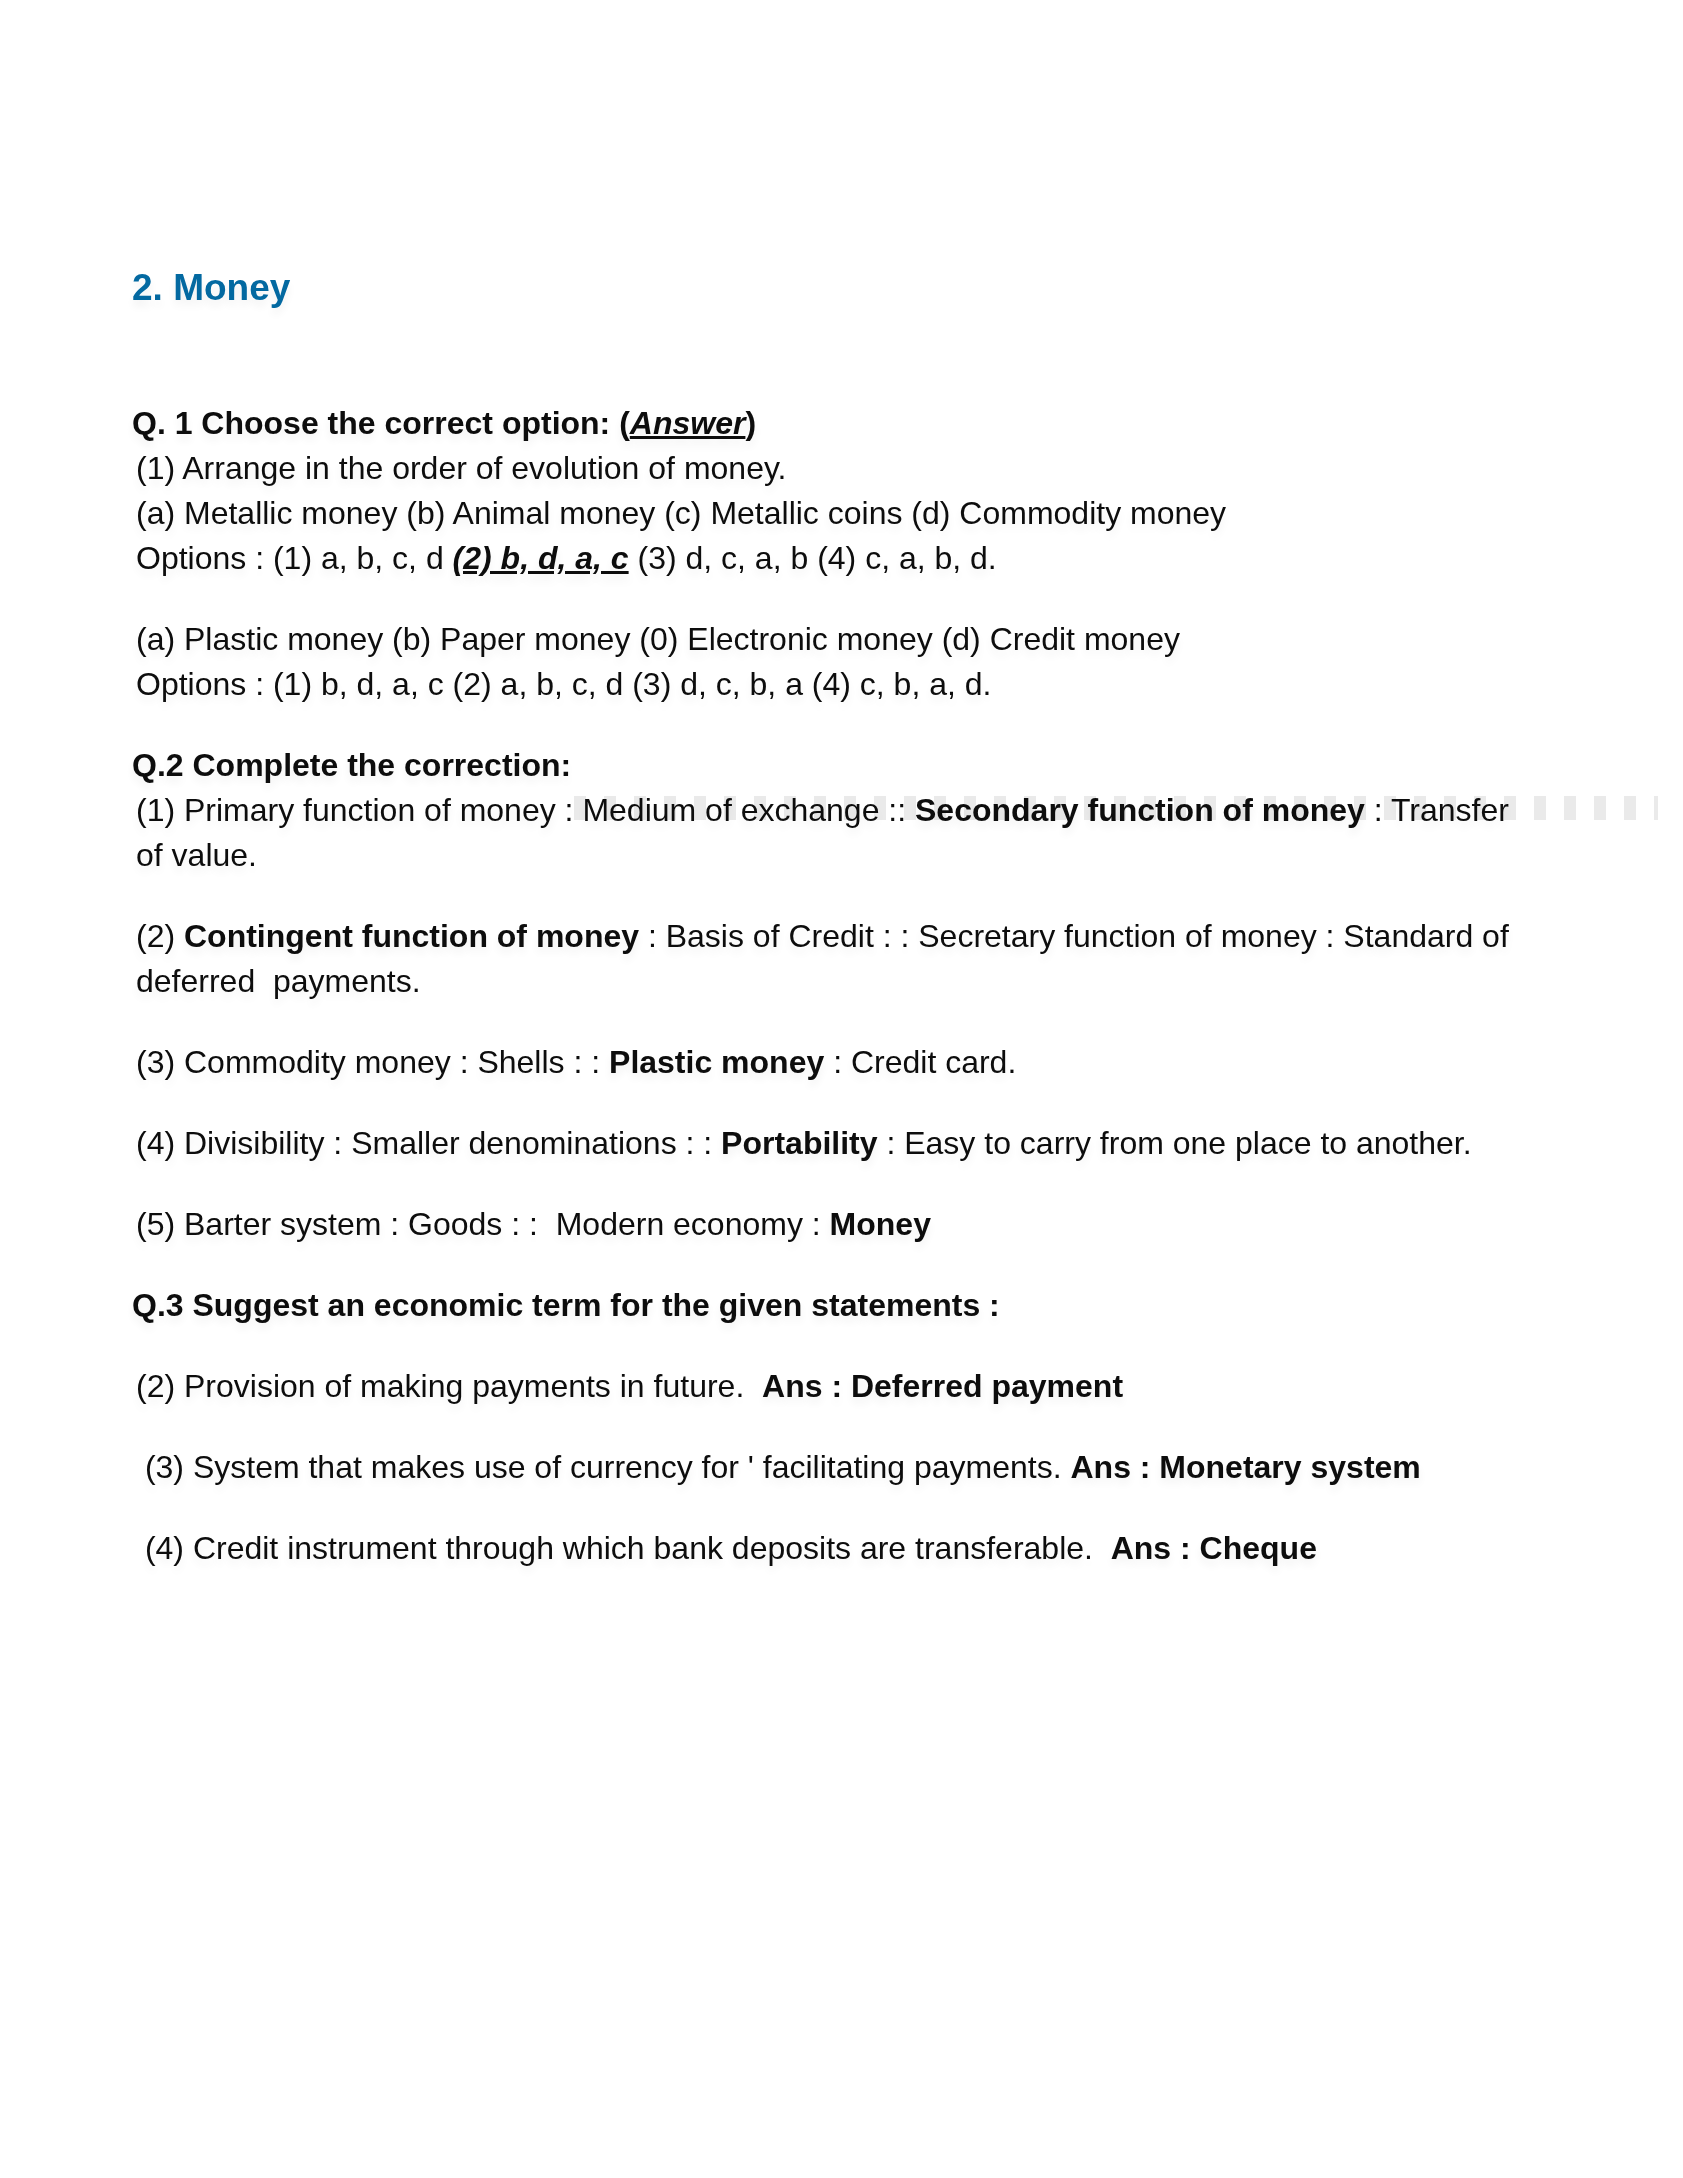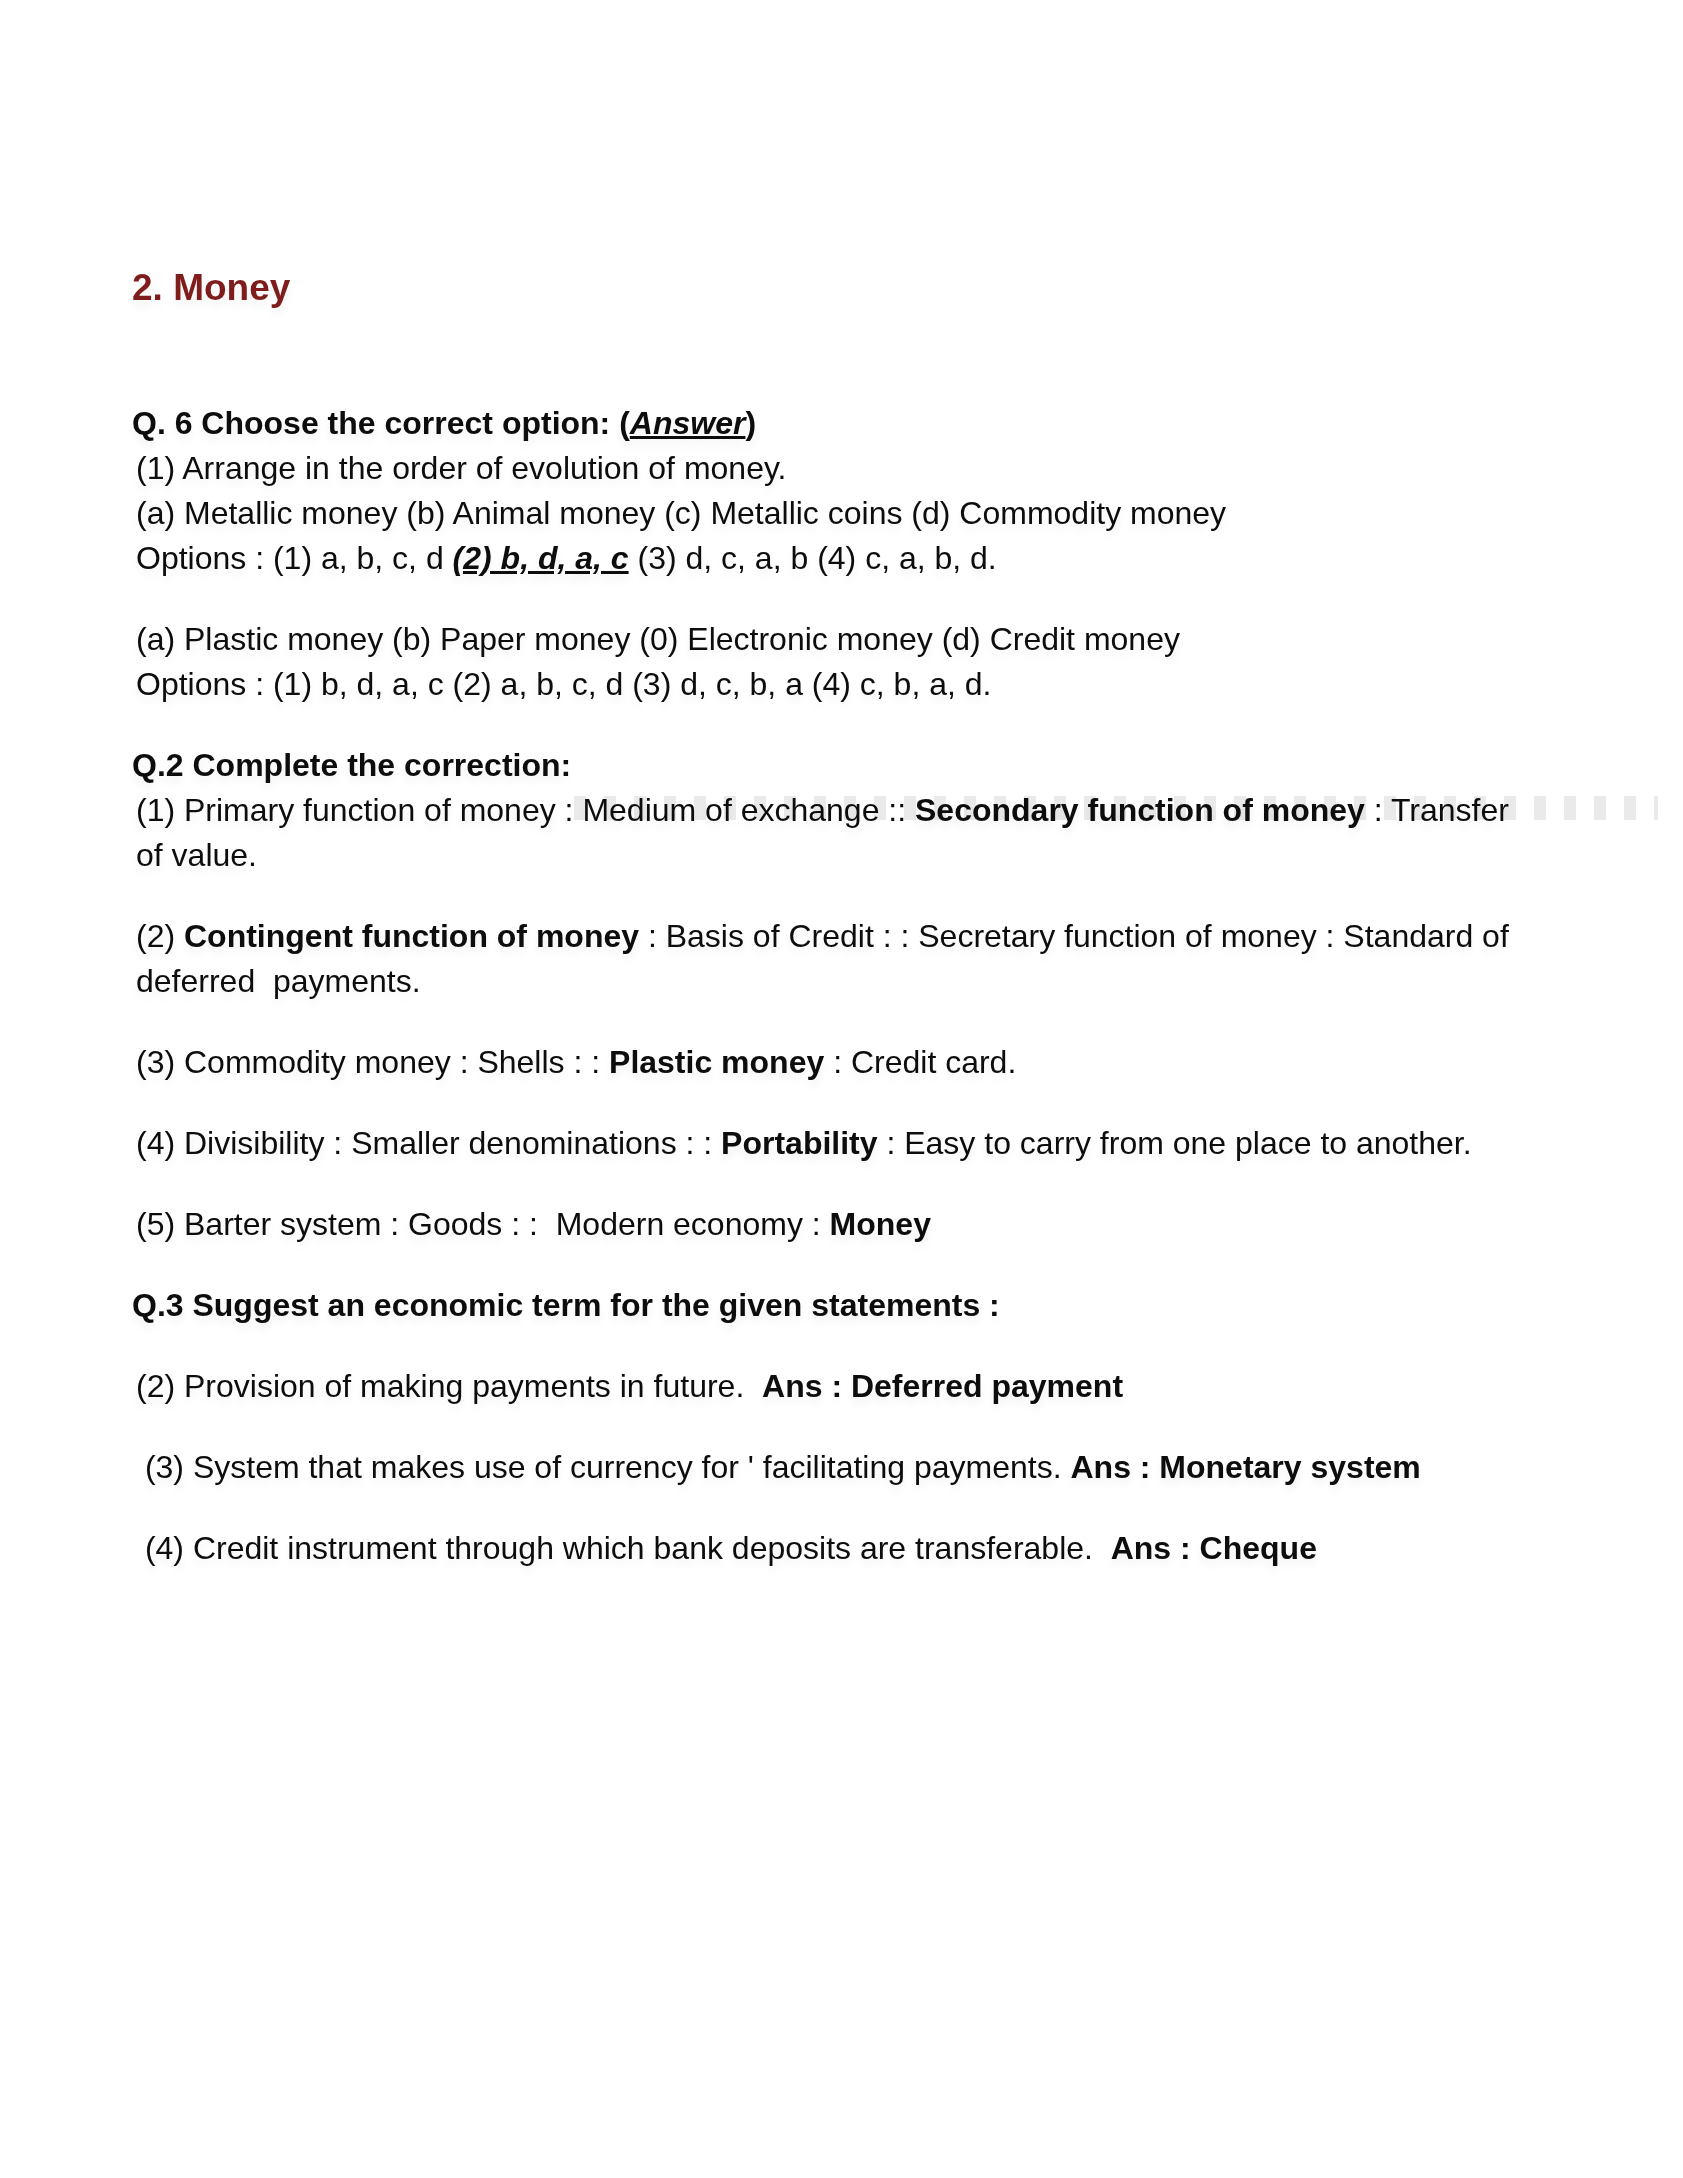--- a/index.html
+++ b/index.html
@@ -21,21 +21,21 @@
     width: 1388px;
     font-family: "Liberation Sans", sans-serif;
     font-size: 32px;
     line-height: 45px;
     color: #0d0d0d;
     text-shadow: 0 6px 8px rgba(0,0,0,0.06);
   }
   .title {
     font-size: 37px;
     font-weight: 700;
-    color: #7f1d1d;
+    color: #0369a1;
     margin: 0 0 91px 0;
   }
   .h {           
     font-weight: 700;
     margin: 0;
   }
   .hm {          
     font-weight: 700;
     margin: 0 0 36px 0;
   }
@@ -61,21 +61,21 @@
 
 <div class="page">
 
   <div class="scan-artifact"></div>
 
   <main class="doc">
 
     <h1 class="title">2. Money</h1>
 
     <section>
-      <p class="h"><span>Q. 6 Choose the correct option: (</span><span class="biu">Answer</span><span>)</span></p>
+      <p class="h"><span>Q. 1 Choose the correct option: (</span><span class="biu">Answer</span><span>)</span></p>
 
       <p class="p">
         <span class="line">(1) Arrange in the order of evolution of money.</span>
         <span class="line">(a) Metallic money (b) Animal money (c) Metallic coins (d) Commodity money</span>
         <span class="line"><span>Options : (1) a, b, c, d </span><span class="biu">(2) b, d, a, c</span><span> (3) d, c, a, b (4) c, a, b, d.</span></span>
       </p>
 
       <p class="p">
         <span class="line">(a) Plastic money (b) Paper money (0) Electronic money (d) Credit money</span>
         <span class="line">Options : (1) b, d, a, c (2) a, b, c, d (3) d, c, b, a (4) c, b, a, d.</span>

